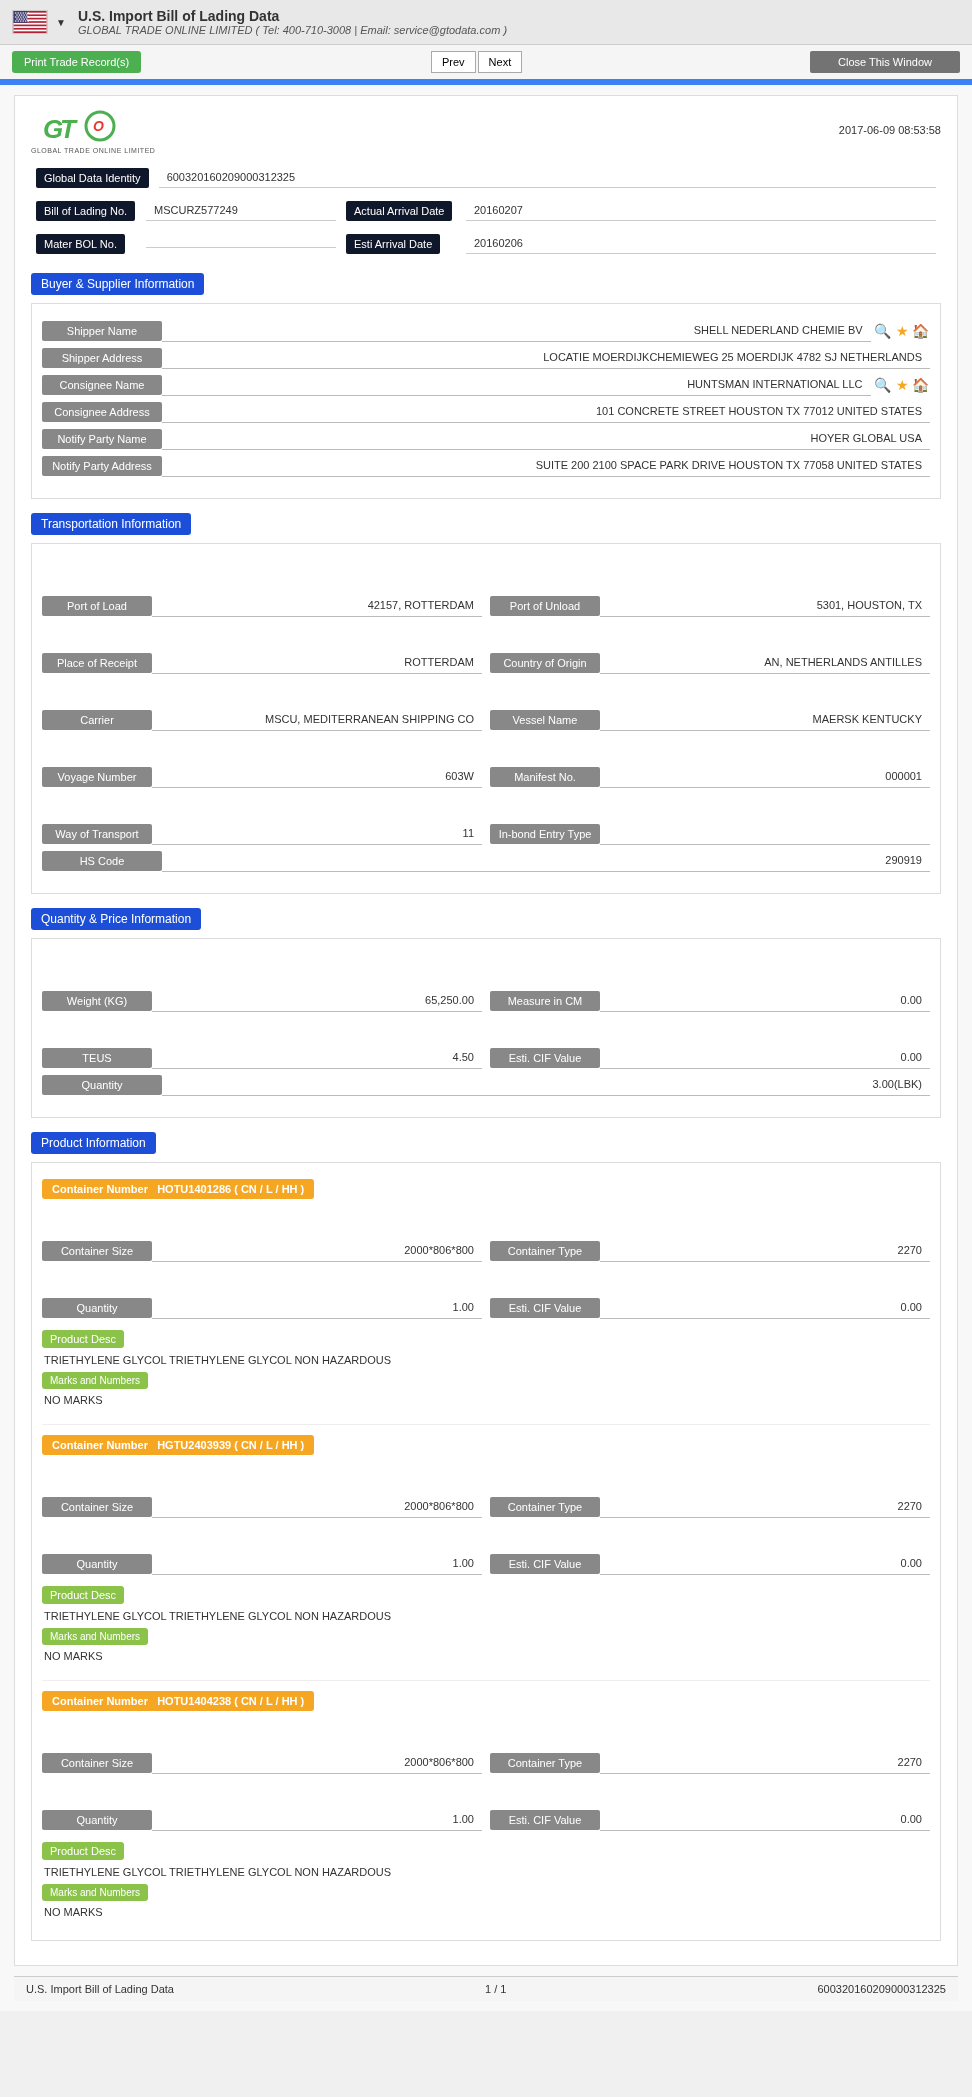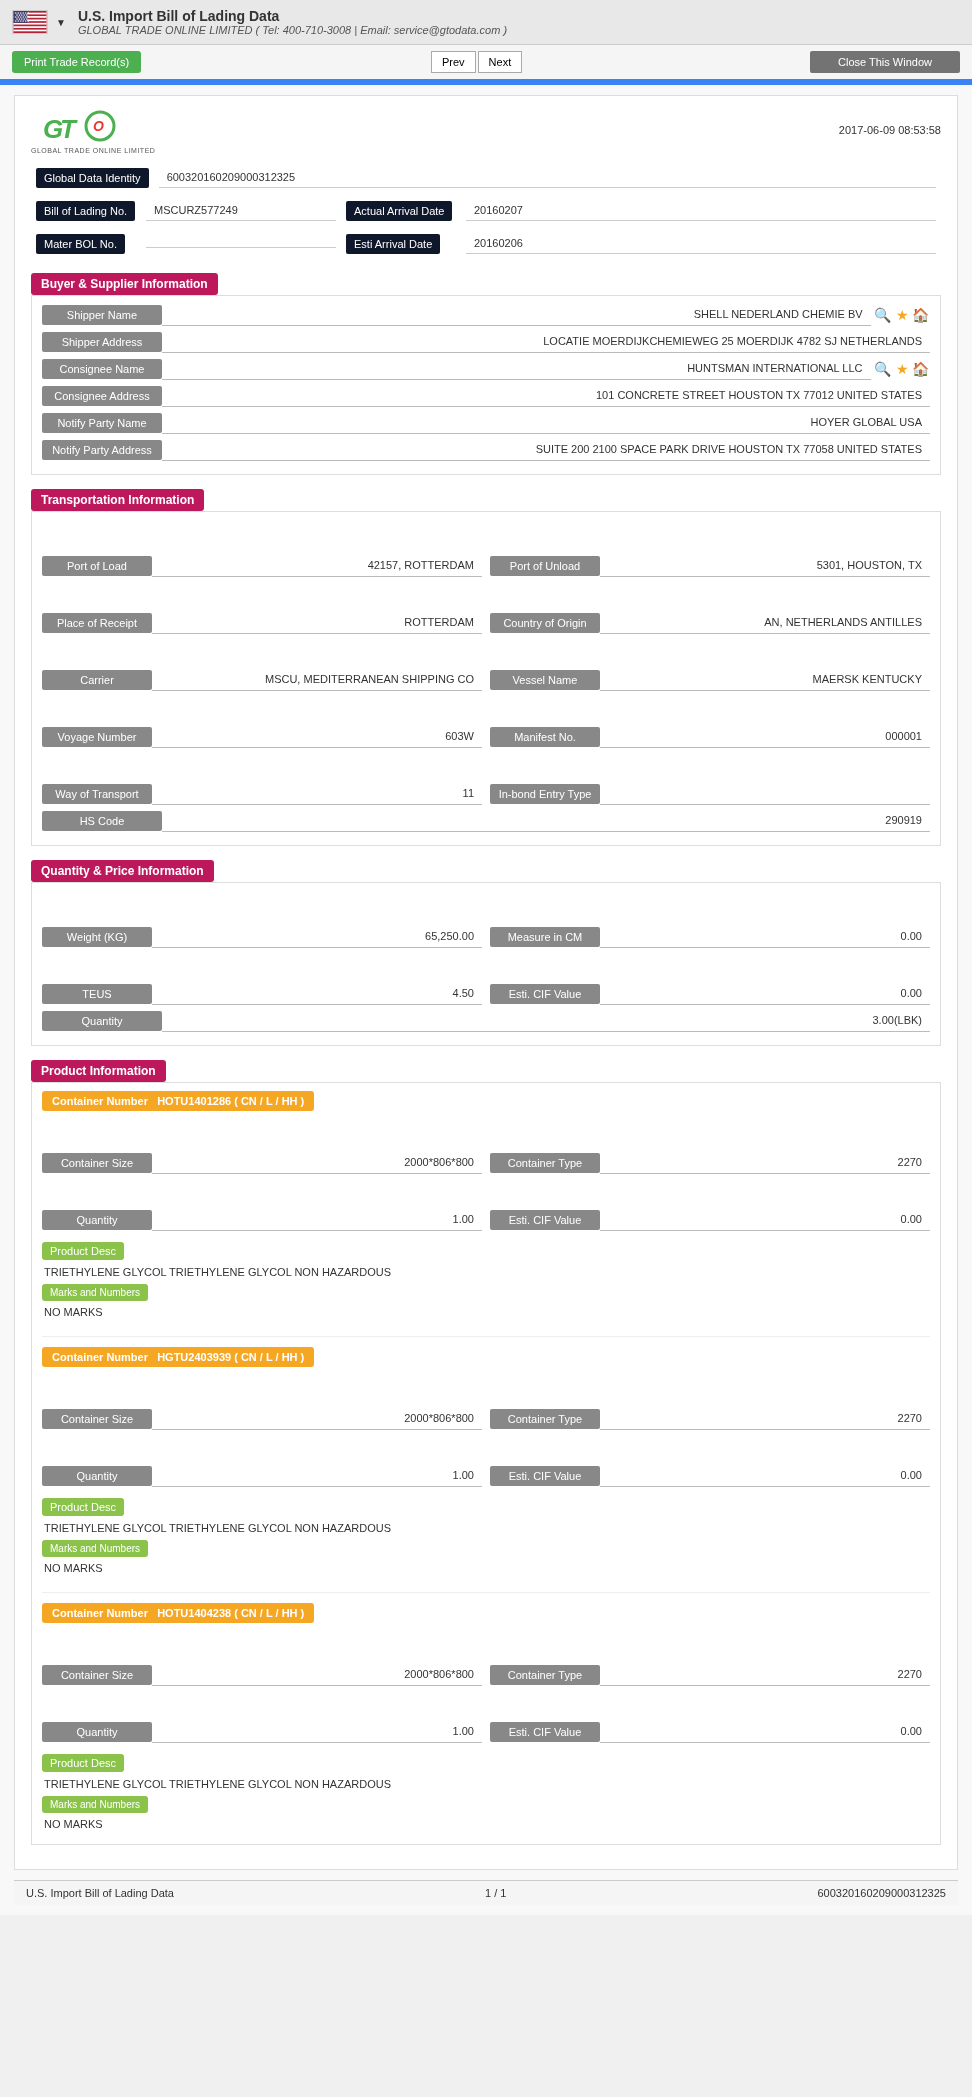--- a/index.html
+++ b/index.html
@@ -33,25 +33,25 @@
     .info-table td { padding: 3px 5px; vertical-align: middle; }
 
     .label-cell {
       background: #0f172a; color: white; padding: 4px 8px; font-size: 11px;
       text-align: center; white-space: nowrap; border-radius: 2px; min-width: 100px;
     }
     .value-cell { border-bottom: 1px solid #ccc; padding: 4px 8px; font-size: 11px; min-width: 120px; }
 
     
     .section-header {
-      background: #be185d; color: white; padding: 4px 10px; font-size: 12px;
-      font-weight: bold; border-radius: 3px; display: inline-block; margin-top: 4px;
-    }
-
-    .section-box { border: 1px solid #ddd; padding: 8px 10px; margin-bottom: 10px; background: white; }
+      background: #1d4ed8; color: white; padding: 4px 10px; font-size: 12px;
+      font-weight: normal; border-radius: 3px; display: inline-block; margin-bottom: 8px; margin-top: 4px;
+    }
+
+    .section-box { border: 1px solid #ddd; padding: 16px 10px; margin-bottom: 10px; background: white; }
 
     
     .field-row { display: flex; align-items: center; margin-bottom: 5px; flex-wrap: nowrap; }
     .field-label {
       background: #888; color: white; padding: 4px 8px; font-size: 11px;
       text-align: center; border-radius: 2px; min-width: 120px; white-space: nowrap;
     }
     .field-value { border-bottom: 1px solid #bbb; padding: 4px 8px; font-size: 11px; flex: 1; min-height: 22px; text-align: right; }
     .field-icons { display: flex; gap: 4px; margin-left: 4px; }
     .icon-search { font-size: 14px; color: #555; cursor: pointer; }

